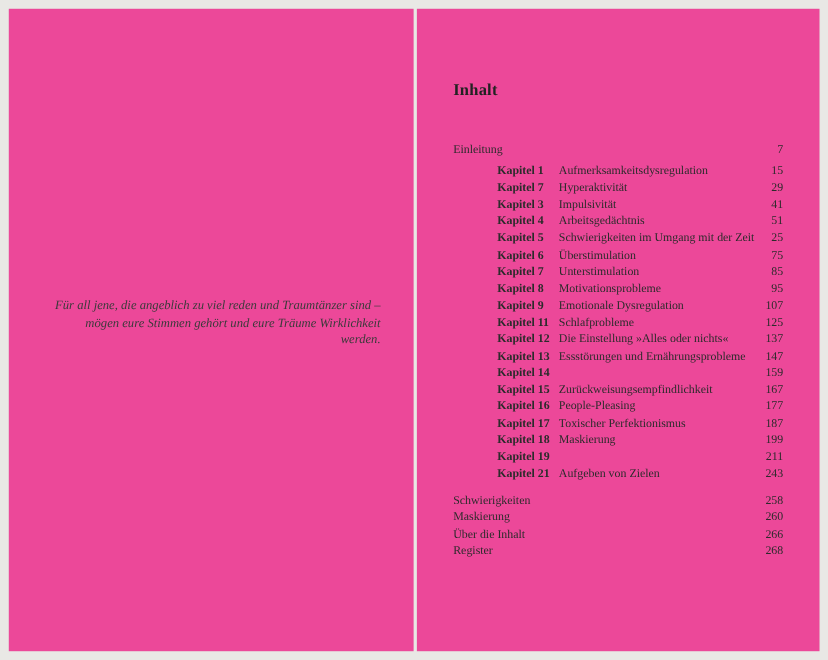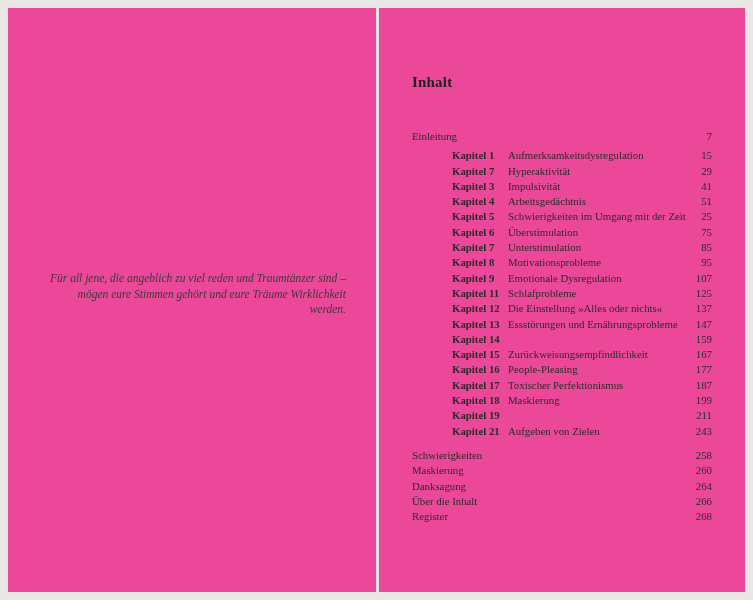--- a/index.html
+++ b/index.html
@@ -181,24 +181,20 @@
       <div class="toc-back" id="toc-back">
           <div class="toc-row">
             <span class="toc-label">Schwierigkeiten</span>
             <span class="toc-page">258</span>
           </div>
           <div class="toc-row">
             <span class="toc-label">Maskierung</span>
             <span class="toc-page">260</span>
           </div>
           <div class="toc-row">
-            <span class="toc-label">Danksagung</span>
-            <span class="toc-page">264</span>
-          </div>
-          <div class="toc-row">
             <span class="toc-label">Über die Inhalt</span>
             <span class="toc-page">266</span>
           </div>
           <div class="toc-row">
             <span class="toc-label">Register</span>
             <span class="toc-page">268</span>
           </div>
         </div>
     </div>
   </div>

